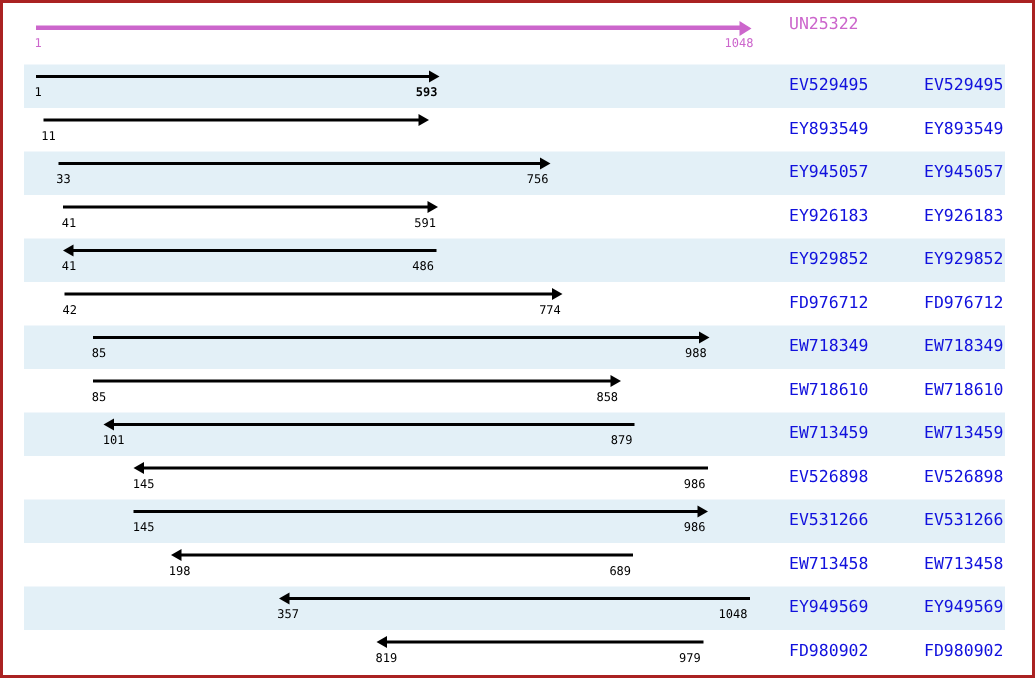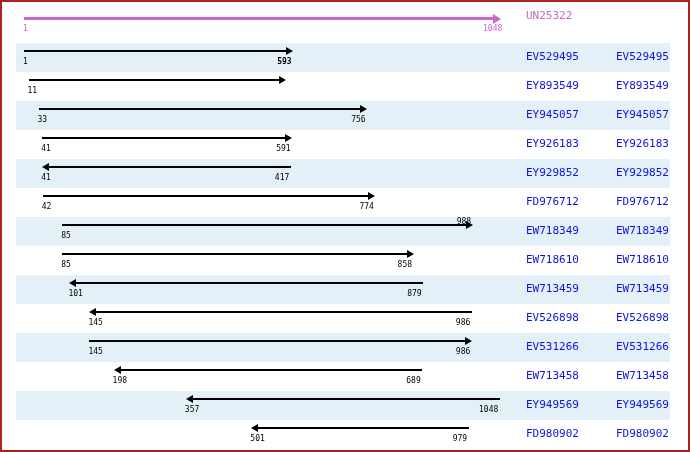--- a/index.html
+++ b/index.html
@@ -133,34 +133,34 @@
       <div class="hit-line" style="left: 40.1853px; top: 135px; width: 244.048px;"></div>
       <div class="arrow-right" style="left: 283.233px; top: 132px;"></div>
       <div class="coord" style="left: 39.1853px; top: 142px;">41</div>
       <div class="coord" style="left: 274.233px; top: 142px;">591</div>
       <div class="acc acc-col1" style="top: 135px;">EY926183</div>
       <div class="acc acc-col2" style="top: 135px;">EY926183</div>
       <div class="band" style="top: 157px;"></div>
       <div class="hit-line" style="left: 46.1853px; top: 164px; width: 242.684px;"></div>
       <div class="arrow-left" style="left: 40.1853px; top: 161px;"></div>
       <div class="coord" style="left: 39.1853px; top: 171px;">41</div>
-      <div class="coord" style="left: 272.869px; top: 171px;">417</div>
+      <div class="coord" style="left: 272.869px; top: 171px;">486</div>
       <div class="acc acc-col1" style="top: 164px;">EY929852</div>
       <div class="acc acc-col2" style="top: 164px;">EY929852</div>
       <div class="hit-line" style="left: 40.6399px; top: 193px; width: 326.791px;"></div>
       <div class="arrow-right" style="left: 366.431px; top: 190px;"></div>
       <div class="coord" style="left: 39.6399px; top: 200px;">42</div>
       <div class="coord" style="left: 357.431px; top: 200px;">774</div>
       <div class="acc acc-col1" style="top: 193px;">FD976712</div>
       <div class="acc acc-col2" style="top: 193px;">FD976712</div>
       <div class="band" style="top: 215px;"></div>
       <div class="hit-line" style="left: 60.1891px; top: 222px; width: 404.533px;"></div>
       <div class="arrow-right" style="left: 463.722px; top: 219px;"></div>
       <div class="coord" style="left: 59.1891px; top: 229px;">85</div>
-      <div class="coord" style="left: 454.722px; top: 215px;">988</div>
+      <div class="coord" style="left: 454.722px; top: 229px;">988</div>
       <div class="acc acc-col1" style="top: 222px;">EW718349</div>
       <div class="acc acc-col2" style="top: 222px;">EW718349</div>
       <div class="hit-line" style="left: 60.1891px; top: 251px; width: 345.431px;"></div>
       <div class="arrow-right" style="left: 404.62px; top: 248px;"></div>
       <div class="coord" style="left: 59.1891px; top: 258px;">85</div>
       <div class="coord" style="left: 395.62px; top: 258px; text-align: center;">858</div>
       <div class="acc acc-col1" style="top: 251px;">EW718610</div>
       <div class="acc acc-col2" style="top: 251px;">EW718610</div>
       <div class="band" style="top: 273px;"></div>
       <div class="hit-line" style="left: 73.4632px; top: 280px; width: 347.704px;"></div>
@@ -190,18 +190,18 @@
       <div class="acc acc-col2" style="top: 367px;">EW713458</div>
       <div class="band" style="top: 389px;"></div>
       <div class="hit-line" style="left: 189.849px; top: 396px; width: 308.151px;"></div>
       <div class="arrow-left" style="left: 183.849px; top: 393px;"></div>
       <div class="coord" style="left: 182.849px; top: 403px;">357</div>
       <div class="coord" style="left: 477px; top: 403px;">1048</div>
       <div class="acc acc-col1" style="top: 396px;">EY949569</div>
       <div class="acc acc-col2" style="top: 396px;">EY949569</div>
       <div class="hit-line" style="left: 255.316px; top: 425px; width: 211.314px;"></div>
       <div class="arrow-left" style="left: 249.316px; top: 422px;"></div>
-      <div class="coord" style="left: 248.316px; top: 432px;">501</div>
+      <div class="coord" style="left: 248.316px; top: 432px;">819</div>
       <div class="coord" style="left: 450.63px; top: 432px;">979</div>
       <div class="acc acc-col1" style="top: 425px;">FD980902</div>
       <div class="acc acc-col2" style="top: 425px;">FD980902</div>
     </div>
 </div>
 
 </body></html>

